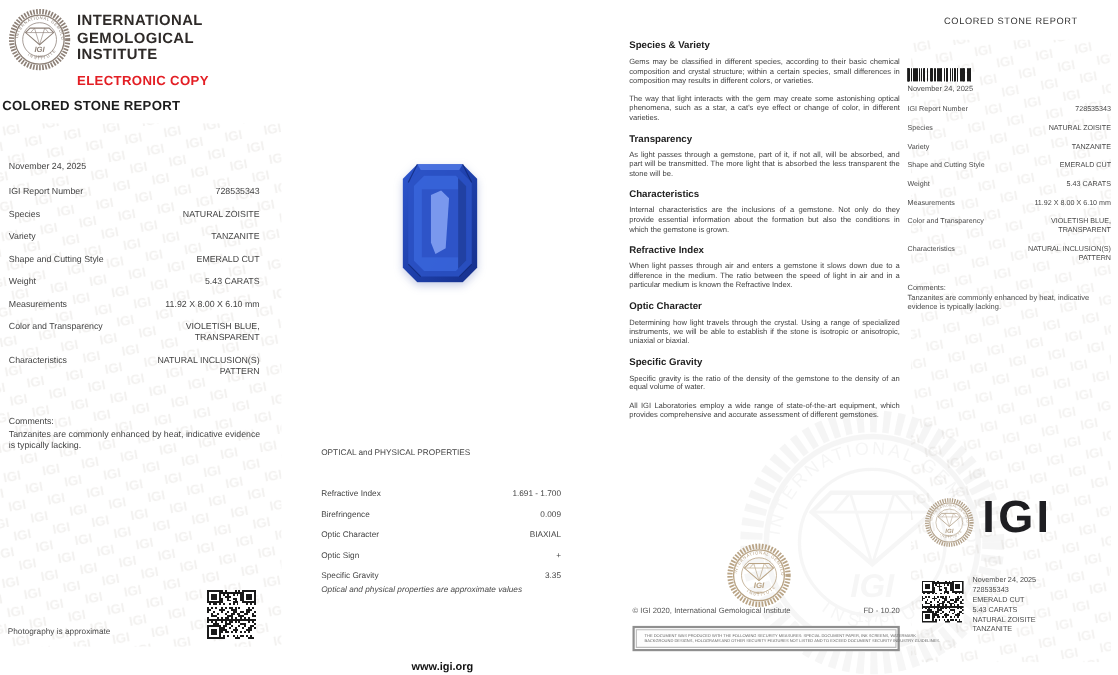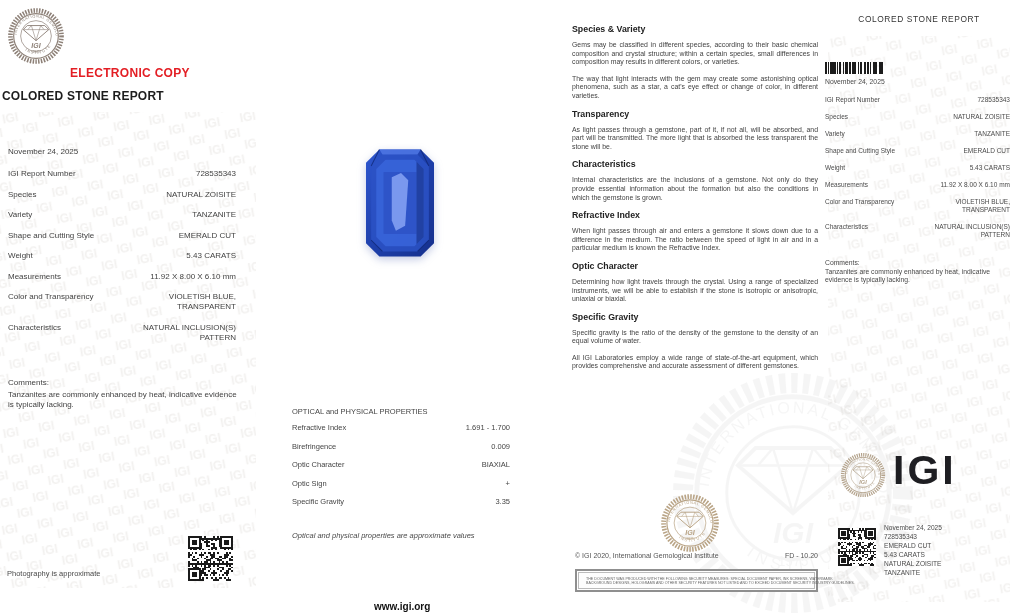--- a/index.html
+++ b/index.html
@@ -28,29 +28,29 @@
   .fvalue{text-align:right;max-width:122px;}
   .comments{left:8px;top:378px;width:232px;font-size:8px;line-height:10.5px;color:#434343;}
   .comments .clabel{margin-bottom:1px;}
   .photo-note{left:7px;top:569px;font-size:7.5px;color:#4a4a4a;text-align:center;}
   .qr{background:#fff;}
   .qr-left{left:188px;top:536px;width:45px;height:45px;}
 
   
   .gem{left:366px;top:149px;width:68px;height:108px;filter:drop-shadow(0 3px 4px rgba(90,110,180,.35));}
   .optical{left:292px;top:407px;width:218px;font-size:7.5px;line-height:9px;color:#454545;}
-  .optical .otitle{margin-bottom:7px;}
+  .optical .otitle{margin-bottom:28px;}
   .orow{display:flex;justify-content:space-between;margin-bottom:9.5px;}
   .onote{left:292px;top:531px;font-size:7.5px;font-style:italic;color:#4a4a4a;}
   .site{left:374px;top:585px;font-size:10px;font-weight:bold;color:#111;margin-top:16px;}
 
   
   .edu{left:572px;top:24px;width:246px;color:#3f3f3f;}
   .edu h3{margin:8px 0 7px 0;font-size:8.8px;line-height:10px;color:#222;}
-  .edu h3:first-child{margin-top:0;}
+  .edu h3:first-child{margin-top:12px;}
   .edu p{margin:0 0 8px 0;font-size:6.9px;line-height:8.6px;text-align:justify;}
   .mid-seal{left:660px;top:493px;width:60px;height:60px;color:#b49d7c;opacity:.92;}
   .ghost-seal{left:668px;top:368px;width:250px;height:250px;color:#6a6a6a;opacity:.06;}
   .copyline{left:575px;top:552px;width:243px;display:flex;justify-content:space-between;
             font-size:7px;color:#555;}
   .security{left:575px;top:569px;width:243px;height:23px;border:2px solid #8f8f8f;
             box-shadow:inset 0 0 0 1px #fff, inset 0 0 0 2px #bbb;
             display:flex;align-items:center;gap:5px;padding:0 4px;box-sizing:border-box;background:#fdfdfd;}
   .sec-text{font-size:7px;line-height:8px;color:#666;transform:scale(.52);transform-origin:left center;
             width:190%;white-space:nowrap;}
@@ -105,20 +105,25 @@
 <div class="page">
 
   <svg class="wm abs" style="left:0;top:112px;width:256px;height:476px;opacity:.11">
     <rect width="100%" height="100%" fill="url(#wmp)"></rect>
   </svg>
 
   <svg class="seal abs seal-logo" viewBox="0 0 100 100">
       <use href="#sealdef"></use>
     </svg>
 
+  <div class="abs institute">
+    <div>INTERNATIONAL</div>
+    <div>GEMOLOGICAL</div>
+    <div>INSTITUTE</div>
+  </div>
   <div class="abs electronic">ELECTRONIC COPY</div>
   <div class="abs cs-title">COLORED STONE REPORT</div>
 
   <div class="abs fields">
     <div class="date-line">November 24, 2025</div>
     <div class="frow">
       <span class="flabel">IGI Report Number</span>
       <span class="fvalue">728535343</span>
     </div>
     <div class="frow">

